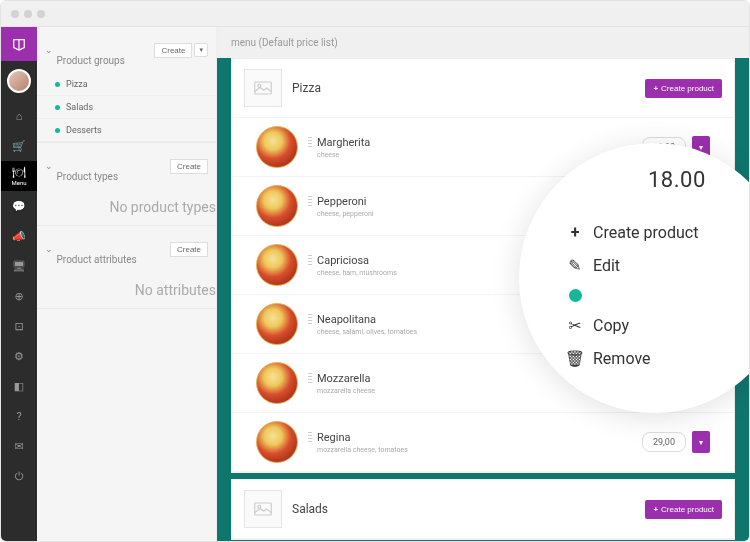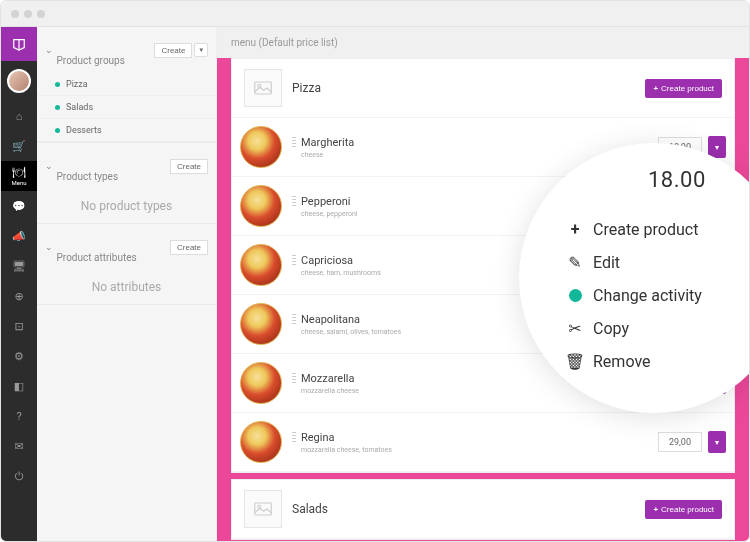--- a/index.html
+++ b/index.html
@@ -20,41 +20,41 @@
 
   .sidebar { width: 180px; background: #f5f5f5; border-right: 1px solid #eee; }
   .sb-section { border-bottom: 1px solid #eaeaea; }
   .sb-header { display: flex; align-items: center; padding: 7px 8px; color: #888; font-size: 10px; }
   .sb-header .chev { margin-right: 4px; font-size: 9px; }
   .sb-header .title { flex: 1; margin-top: 21px; }
   .btn-create-small { background: #fff; border: 1px solid #ddd; border-radius: 0; padding: 2px 6px; font-size: 8px; color: #666; cursor: pointer; }
   .btn-caret { background: #fff; border: 1px solid #ddd; border-radius: 2px; padding: 2px 4px; font-size: 7px; color: #666; margin-left: 2px; cursor: pointer; }
   .sb-list-item { display: flex; align-items: center; padding: 6px 8px 6px 18px; font-size: 9px; color: #666; border-bottom: 1px solid #eee; cursor: pointer; }
   .sb-dot { width: 5px; height: 5px; border-radius: 50%; background: #13b89a; margin-right: 6px; }
-  .sb-empty { text-align: center; color: #aaa; font-size: 12px; padding: 10px 0; }
-
-  .main { flex: 1; background: #ec4899; overflow-y: auto; position: relative; }
+  .sb-empty { text-align: right; color: #aaa; font-size: 14px; padding: 10px 0; }
+
+  .main { flex: 1; background: #0f766e; overflow-y: auto; position: relative; }
   .breadcrumb { padding: 10px 14px; color: #999; font-size: 10px; background: #f0f0f0; }
 
   .group-card { background: #fff; margin: 0 14px 6px 14px; border: 1px solid #eee; }
   .group-header { display: flex; align-items: center; padding: 10px 12px; border-bottom: 1px solid #f3f3f3; }
   .group-thumb { width: 38px; height: 38px; border: 1px solid #e5e5e5; background: #fafafa; display:flex; align-items:center; justify-content:center; color:#ccc; font-size:14px; margin-right: 10px; }
   .group-thumb svg { width:18px; height:14px; }
   .group-title { flex: 1; font-size: 12px; color: #444; }
   .btn-create-product { background: #9b2fae; color: #fff; border: none; border-radius: 2px; padding: 5px 8px; font-size: 8px; cursor: pointer; }
   .btn-create-product::before { content: "+"; font-weight: bold; margin-right: 3px; }
 
-  .product-row { display: flex; align-items: center; padding: 8px 8px; border-bottom: 1px solid #f3f3f3; }
+  .product-row { display: flex; align-items: center; padding: 8px 24px; border-bottom: 1px solid #f3f3f3; }
   .p-thumb { width: 42px; height: 42px; border-radius: 50%; margin-right: 10px; background: radial-gradient(circle at 40% 35%, #f7e09a 0%, #eec85a 25%, #d94d2d 50%, #b63a1f 70%, #8a2c17 100%); border: 1px solid #e0b050; flex-shrink: 0; }
   .p-info { flex: 1; }
   .p-name-row { display: flex; align-items: center; }
   .p-handle { width: 4px; height: 10px; margin-right: 5px; background: repeating-linear-gradient(#ccc,#ccc 1px,transparent 1px,transparent 3px); }
   .p-name { font-size: 11px; color: #444; }
   .p-desc { font-size: 7px; color: #aaa; margin-top: 2px; margin-left: 9px; }
-  .p-price { border: 1px solid #ddd; border-radius: 0; padding: 4px 10px; font-size: 9px; color: #666; margin-right: 6px; min-width: 38px; text-align: right; }
+  .p-price { border: 1px solid #ddd; border-radius: 8px; padding: 4px 10px; font-size: 9px; color: #666; margin-right: 6px; min-width: 38px; text-align: right; }
   .p-action { width: 18px; height: 22px; background: #9b2fae; color: #fff; border-radius: 2px; display: flex; align-items: center; justify-content: center; font-size: 8px; cursor: pointer; }
 
   
   .overlay-circle { position: absolute; top: 116px; right: -40px; width: 270px; height: 270px; border-radius: 50%; background: #fff; box-shadow: 0 4px 30px rgba(0,0,0,0.12); display: flex; flex-direction: column; justify-content: center; padding-left: 46px; z-index: 10; overflow: hidden; }
   .ovr-price { position: absolute; top: 24px; left: 118px; font-size: 22px; color: #333; letter-spacing: 0.5px; margin-left: 11px; }
   .ovr-item { display: flex; align-items: center; font-size: 16px; color: #333; padding: 7px 0; cursor: pointer; }
   .ovr-item .ic { width: 20px; margin-right: 8px; display: inline-flex; align-items:center; justify-content:center; }
   .ovr-activity-dot { width: 13px; height: 13px; border-radius: 50%; background: #13b89a; }
   .ovr-list { margin-top: 34px; }
 
@@ -277,21 +277,20 @@
             <div class="ovr-item">
               <span class="ic">
                 <span>✎</span>
               </span>
               <span>Edit</span>
             </div>
             <div class="ovr-item">
               <span class="ic">
                 <span class="ovr-activity-dot"></span>
               </span>
-              <span>Change activity</span>
             </div>
             <div class="ovr-item">
               <span class="ic">
                 <span>✂</span>
               </span>
               <span>Copy</span>
             </div>
             <div class="ovr-item">
               <span class="ic">
                 <span>🗑</span>

